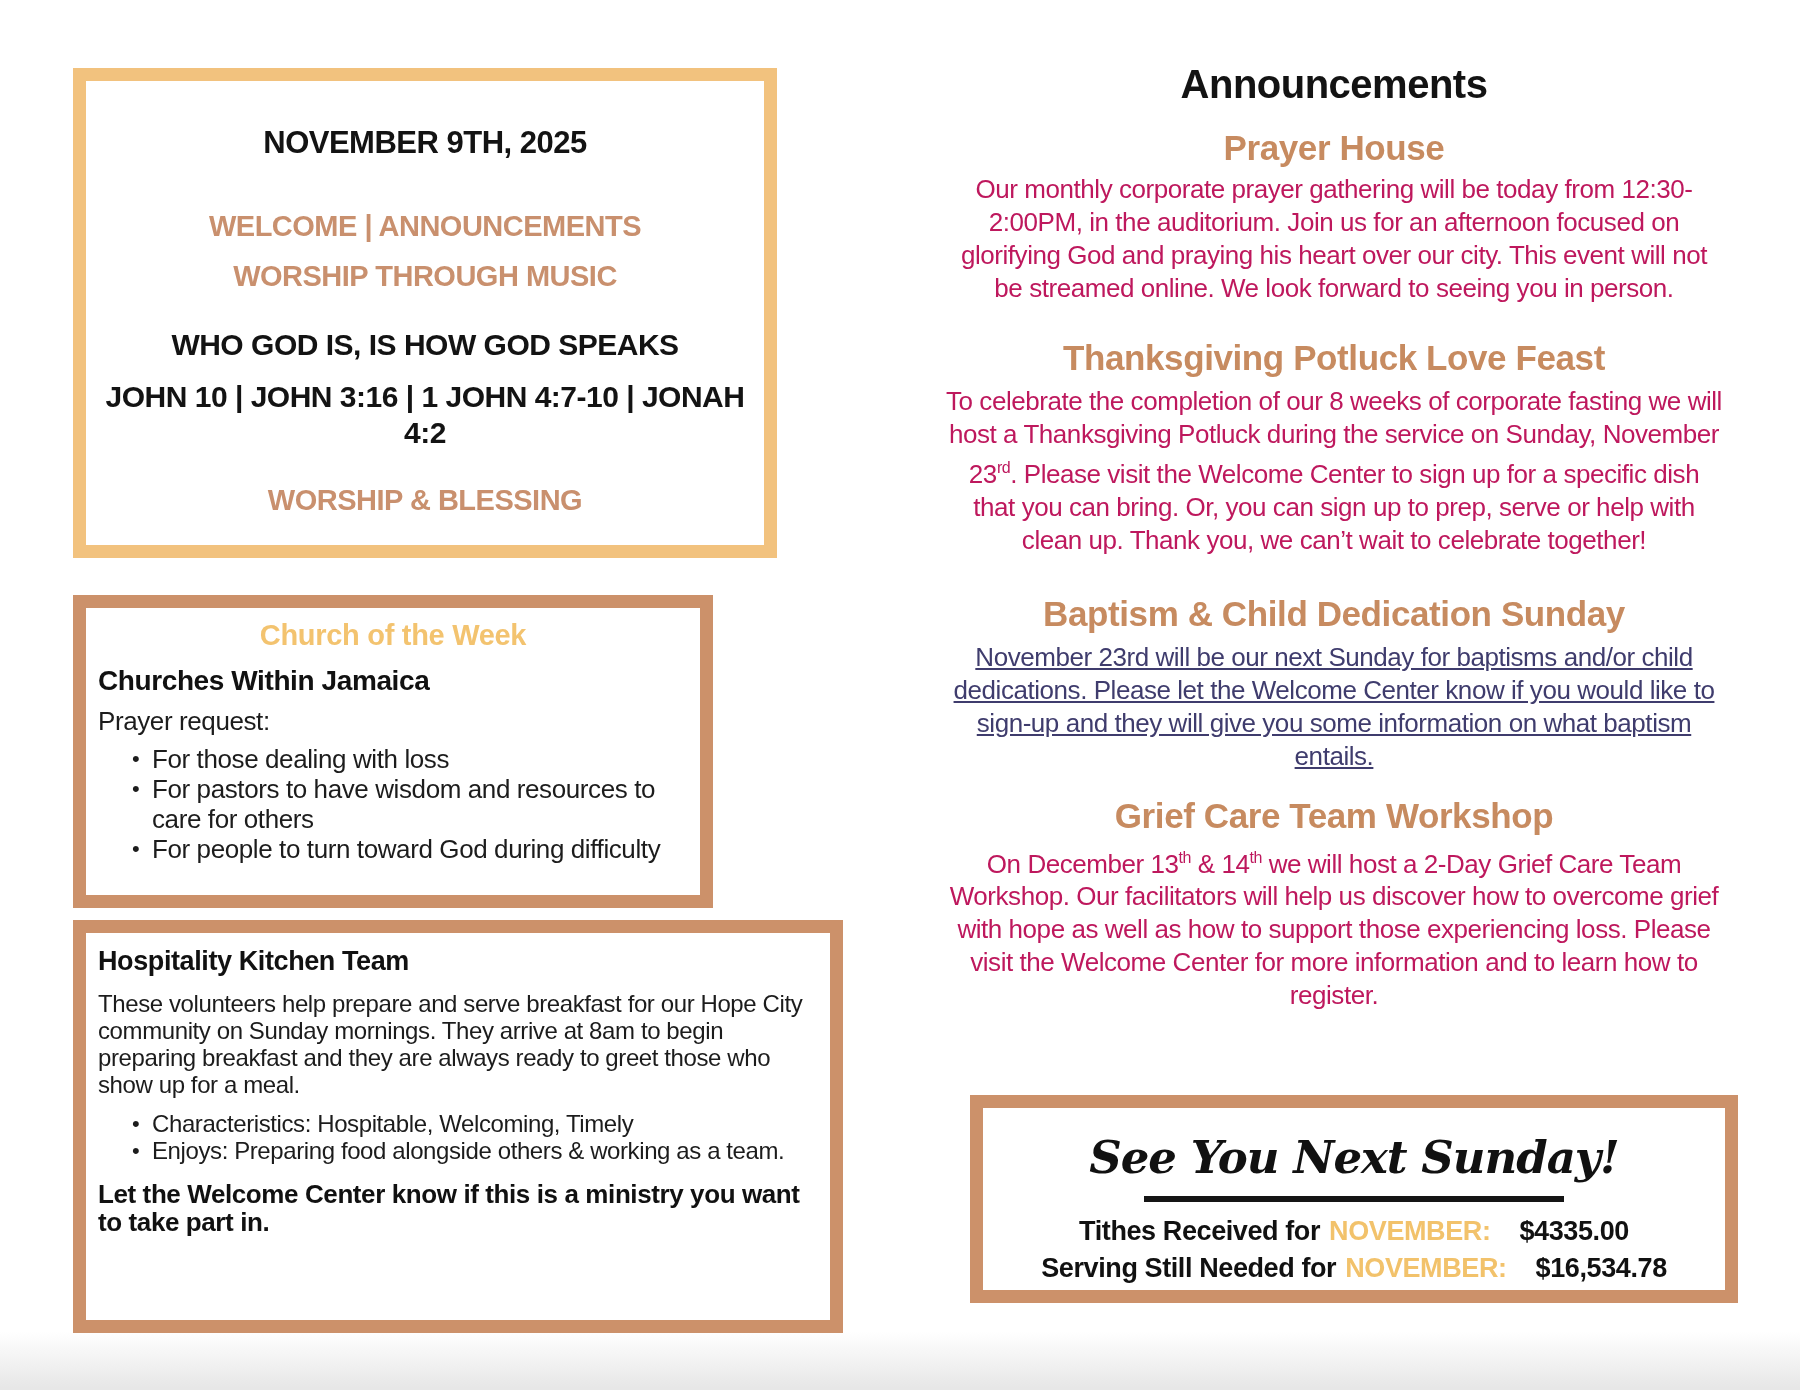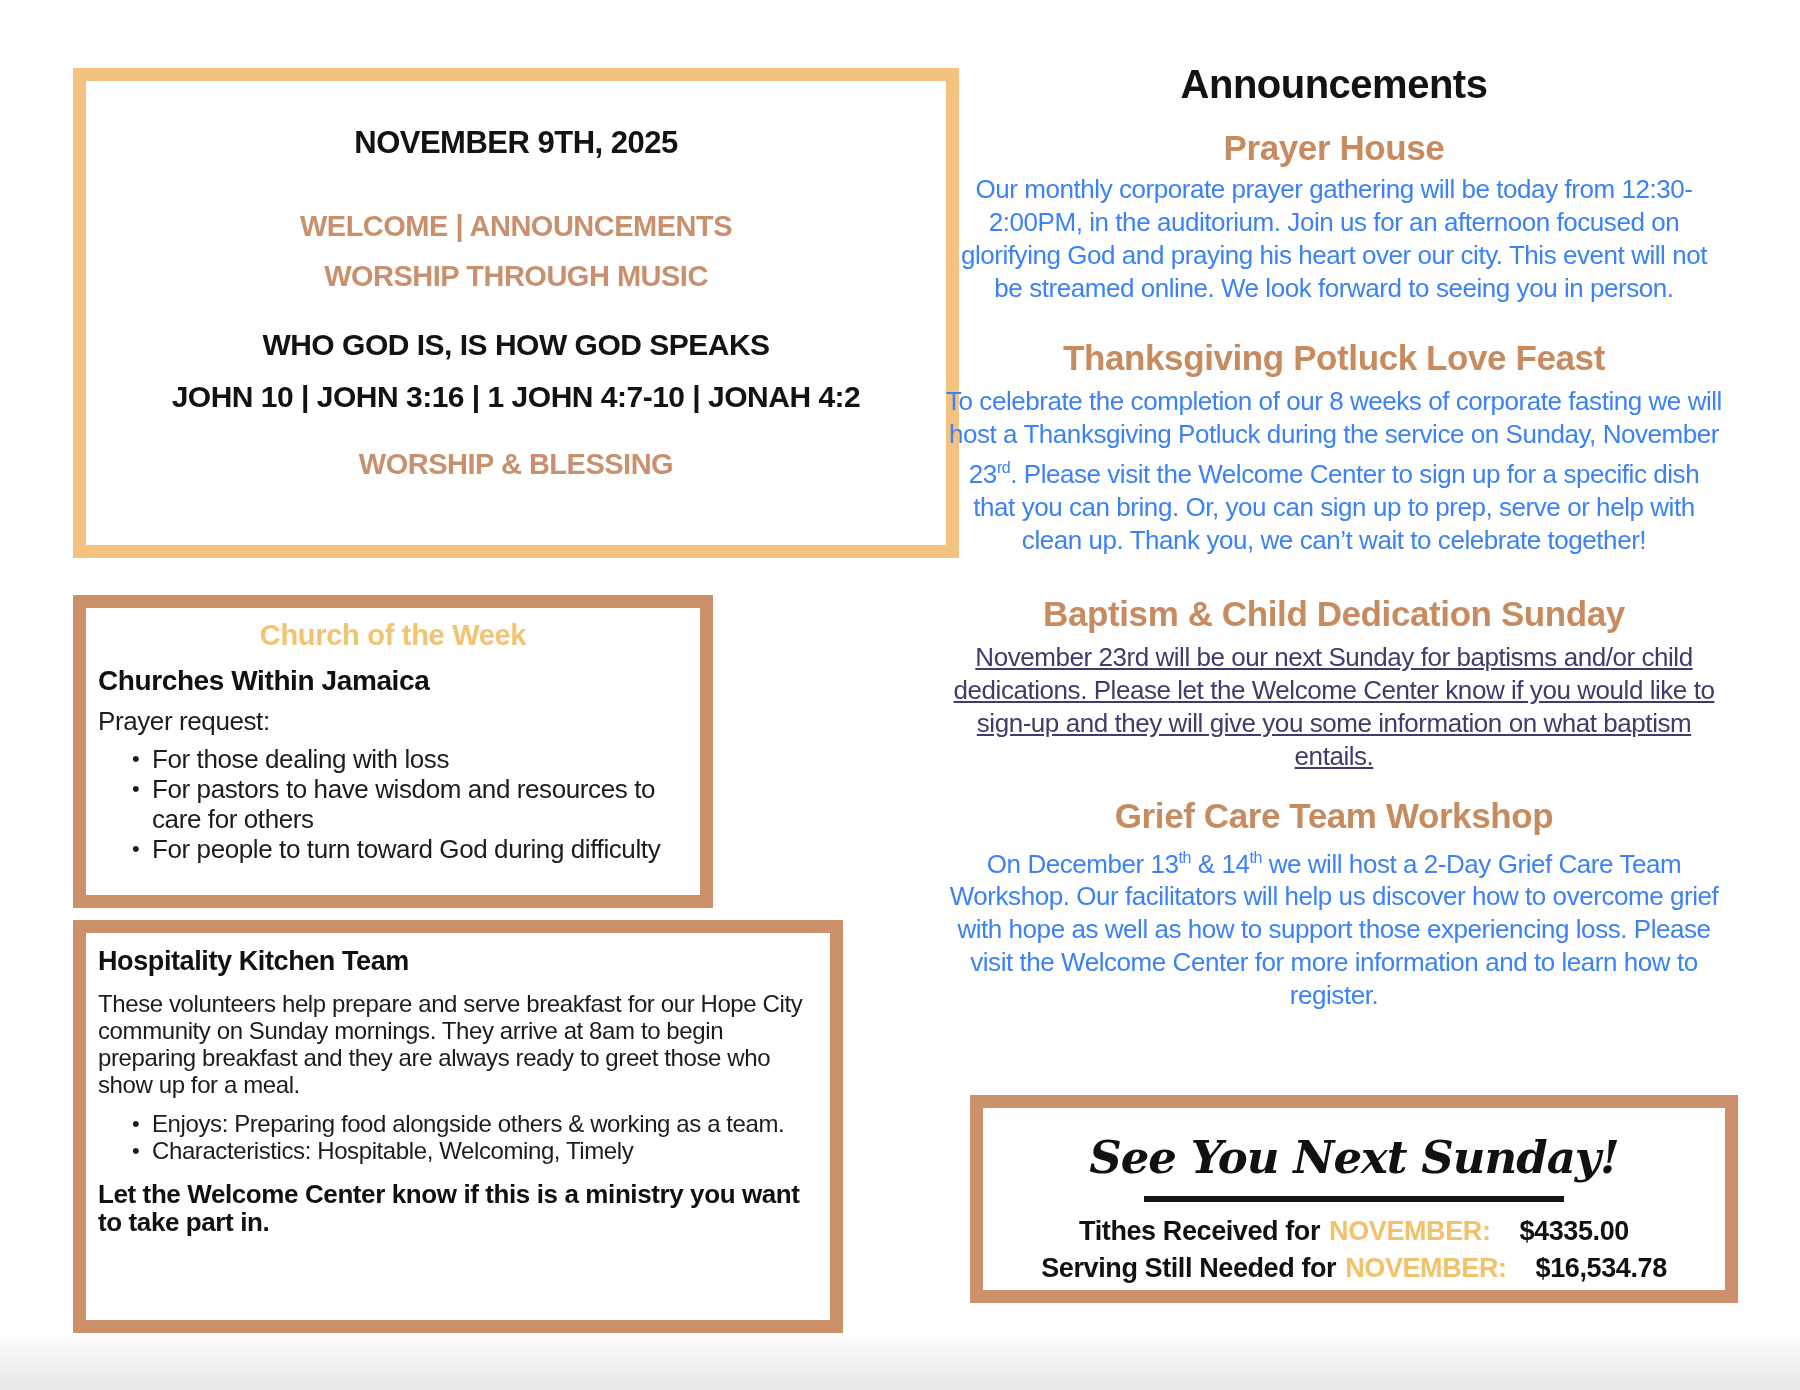--- a/index.html
+++ b/index.html
@@ -5,21 +5,21 @@
   html,body { margin:0; padding:0; background:#ffffff; }
   #page {
     position:relative; width:1800px; height:1390px; background:#ffffff;
     font-family:"Liberation Sans", sans-serif; color:#141414; overflow:hidden;
   }
   .card { position:absolute; box-sizing:border-box; background:#fff; }
   .card.gold   { border:13px solid #F2C27E; }
   .card.copper { border:13px solid #CC916A; }
 
   
-  #order-box { left:73px; top:68px; width:886px; height:490px; text-align:center; }
+  #order-box { left:73px; top:68px; width:704px; height:490px; text-align:center; }
   #order-box .svc-date { margin:44px 0 0; font-size:31px; line-height:36px; font-weight:bold; letter-spacing:-0.5px; color:#131313; }
   .order-line { font-weight:bold; letter-spacing:-0.5px; }
   .copper-text { color:#C9906E; }
   .black-text  { color:#131313; }
   #ol-1 { margin-top:48px; font-size:29px; line-height:34px; }
   #ol-2 { margin-top:16px; font-size:29px; line-height:34px; }
   #ol-3 { margin-top:34px; font-size:30px; line-height:36px; }
   #ol-4 { margin-top:16px; font-size:30px; line-height:36px; }
   #ol-5 { margin-top:32px; font-size:29px; line-height:34px; }
 
@@ -39,21 +39,21 @@
   .spot-title { margin:13px 0 0; font-size:27px; line-height:31px; font-weight:bold; letter-spacing:-0.4px; color:#111; }
   .spot-body { margin:13px 0 0; font-size:24px; line-height:27px; letter-spacing:-0.4px; color:#1c1c1c; }
   #spot-box ul.bullets { margin-top:12px; }
   #spot-box ul.bullets li { font-size:24px; line-height:27px; }
   .spot-footer { margin:16px 0 0; font-size:26px; line-height:28px; font-weight:bold; letter-spacing:-0.4px; color:#111; }
 
   
   #right-col { position:absolute; left:946px; top:62px; width:776px; text-align:center; }
   .ann-title { margin:0; font-size:40px; line-height:44px; font-weight:bold; letter-spacing:-0.5px; color:#131313; }
   .sec-heading { font-size:35px; line-height:34px; font-weight:bold; letter-spacing:-0.4px; color:#C78B60; }
-  .sec-body { font-size:26px; line-height:33px; letter-spacing:-0.45px; color:#3b82f6; }
+  .sec-body { font-size:26px; line-height:33px; letter-spacing:-0.45px; color:#be185d; }
   .sec-body sup { font-size:16px; }
   #ph-h { margin-top:25px; }  #ph-b { margin-top:8px; }
   #tg-h { margin-top:36px; }  #tg-b { margin-top:10px; }
   #bp-h { margin-top:40px; }  #bp-b { margin-top:10px; color:#3F3C6D;text-decoration:underline; }
   #gr-h { margin-top:26px; }  #gr-b { margin-top:8px; }
 
   
   #tithes-box { left:950px; top:1095px; width:768px; height:208px; text-align:center;margin-left:20px; }
   .script-heading {
     margin-top:22px; font-family:"DejaVu Serif", serif; font-style:italic; font-weight:bold;
@@ -91,22 +91,22 @@
       <li>For those dealing with loss</li>
       <li>For pastors to have wisdom and resources to care for others</li>
       <li>For people to turn toward God during difficulty</li>
     </ul>
   </div>
 
   <div id="spot-box" class="card copper">
     <div class="spot-title">Hospitality Kitchen Team</div>
     <div class="spot-body">These volunteers help prepare and serve breakfast for our Hope City community on Sunday mornings. They arrive at 8am to begin preparing breakfast and they are always ready to greet those who show up for a meal.</div>
     <ul class="bullets">
+      <li>Characteristics: Hospitable, Welcoming, Timely</li>
       <li>Enjoys: Preparing food alongside others &amp; working as a team.</li>
-      <li>Characteristics: Hospitable, Welcoming, Timely</li>
     </ul>
     <div class="spot-footer">Let the Welcome Center know if this is a ministry you want to take part in.</div>
   </div>
 
   <div id="right-col">
     <h1 class="ann-title">Announcements</h1>
 
     <div id="ph-h" class="sec-heading">Prayer House</div>
     <div id="ph-b" class="sec-body">Our monthly corporate prayer gathering will be today from 12:30-2:00PM, in the auditorium. Join us for an afternoon focused on glorifying God and praying his heart over our city. This event will not be streamed online. We look forward to seeing you in person.</div>
 

